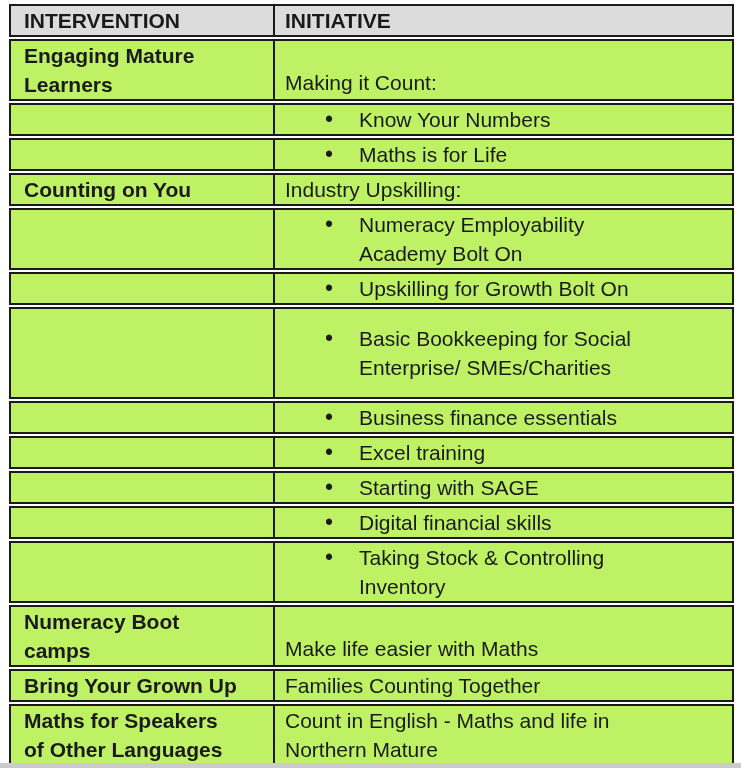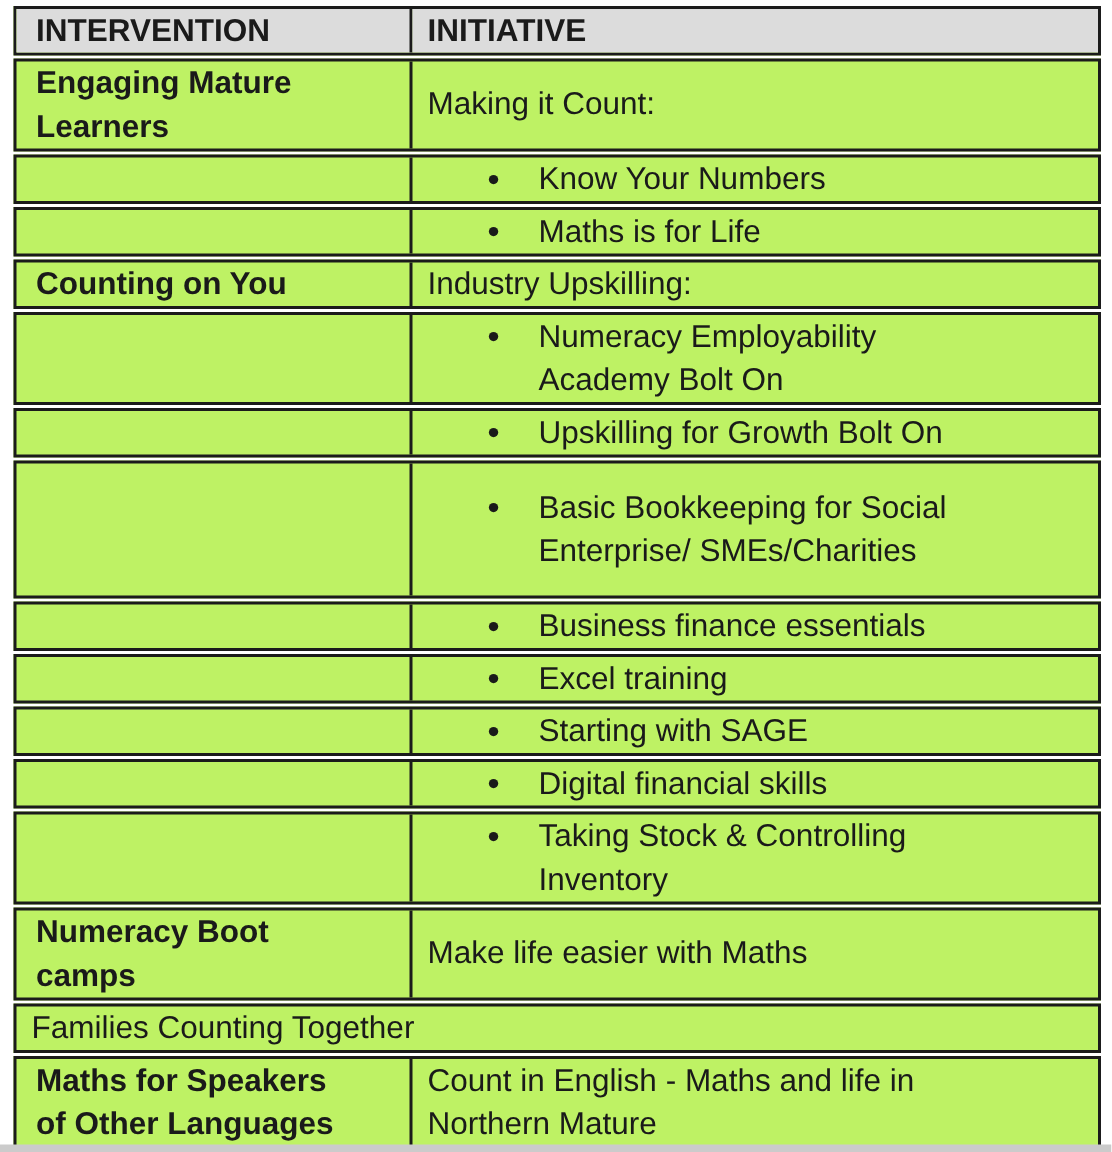--- a/index.html
+++ b/index.html
@@ -15,21 +15,21 @@
     left: 9px;
     top: 4px;
     width: 725px;
   }
   .row {
     display: flex;
     border: 2px solid #1b1b1b;
     background: #bef264;
   }
   .row + .row { margin-top: 2px; }
-  .hdr { background: #bef264; }
+  .hdr { background: #e5e5e5; }
   .hdr .cell { background: #dcdcdc; }
   .cell {
     display: flex;
     flex-direction: column;
     justify-content: center;
     font-size: 21px;
   }
   .cl {
     width: 264px;
     flex: none;
@@ -41,21 +41,21 @@
   .cr {
     flex: 1;
     padding-left: 10px;
     padding-right: 24px;
   }
   .hdr .cr { font-weight: bold; }
   .line {
     line-height: 29px;
     white-space: nowrap;
   }
-  .vb { justify-content: center; padding-bottom: 2px; }
+  .vb { justify-content: flex-end; padding-bottom: 2px; }
   .li { display: flex; margin-left: 40px; }
   .bullet {
     flex: none;
     width: 34px;
     font-size: 23px;
     line-height: 29px;
   }
   .li-text { flex: 1; }
   .rh-hdr { min-height: 30px; }
   .rh-1 { min-height: 32px; }
@@ -229,20 +229,23 @@
     <div class="cell cl">
       <div class="line">Numeracy Boot</div>
       <div class="line">camps</div>
     </div>
     <div class="cell cr vb">
       <div class="line">Make life easier with Maths</div>
     </div>
   </div>
 
   <div class="row rh-1">
+    <div class="cell cl">
+      <div class="line">Bring Your Grown Up</div>
+    </div>
     <div class="cell cr">
       <div class="line">Families Counting Together</div>
     </div>
   </div>
 
   <div class="row rh-2s">
     <div class="cell cl">
       <div class="line">Maths for Speakers</div>
       <div class="line">of Other Languages</div>
     </div>

